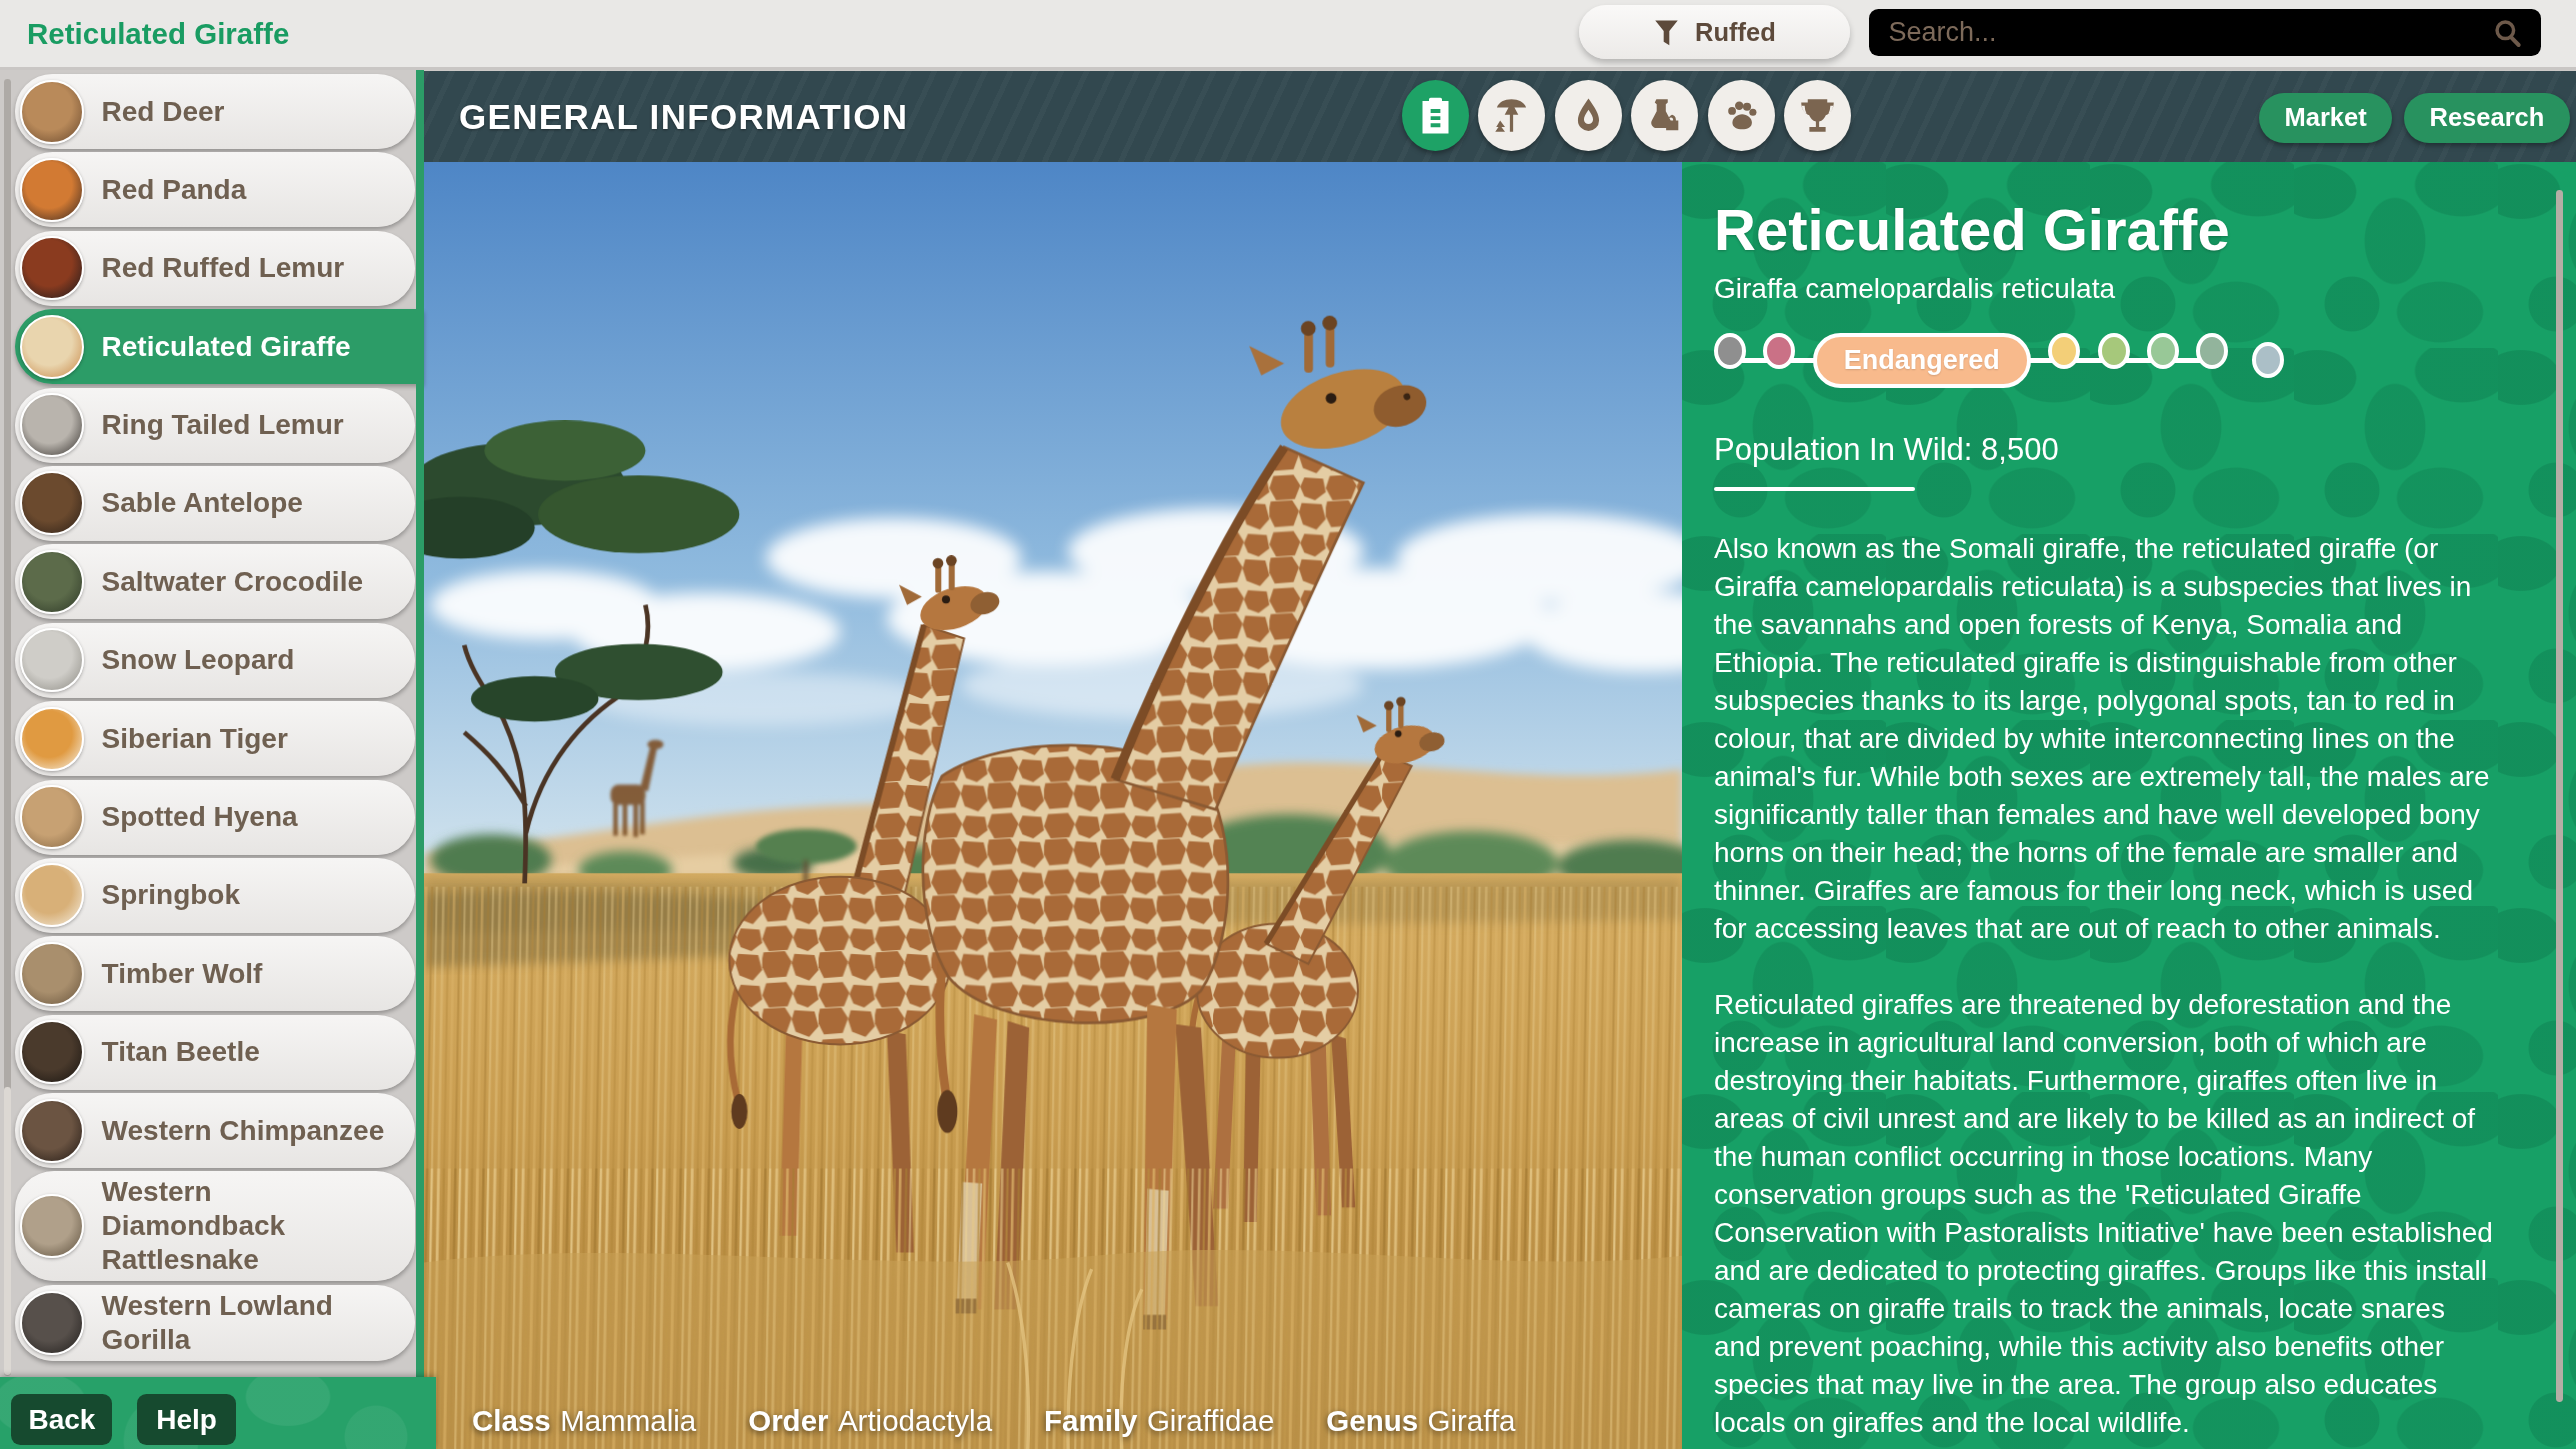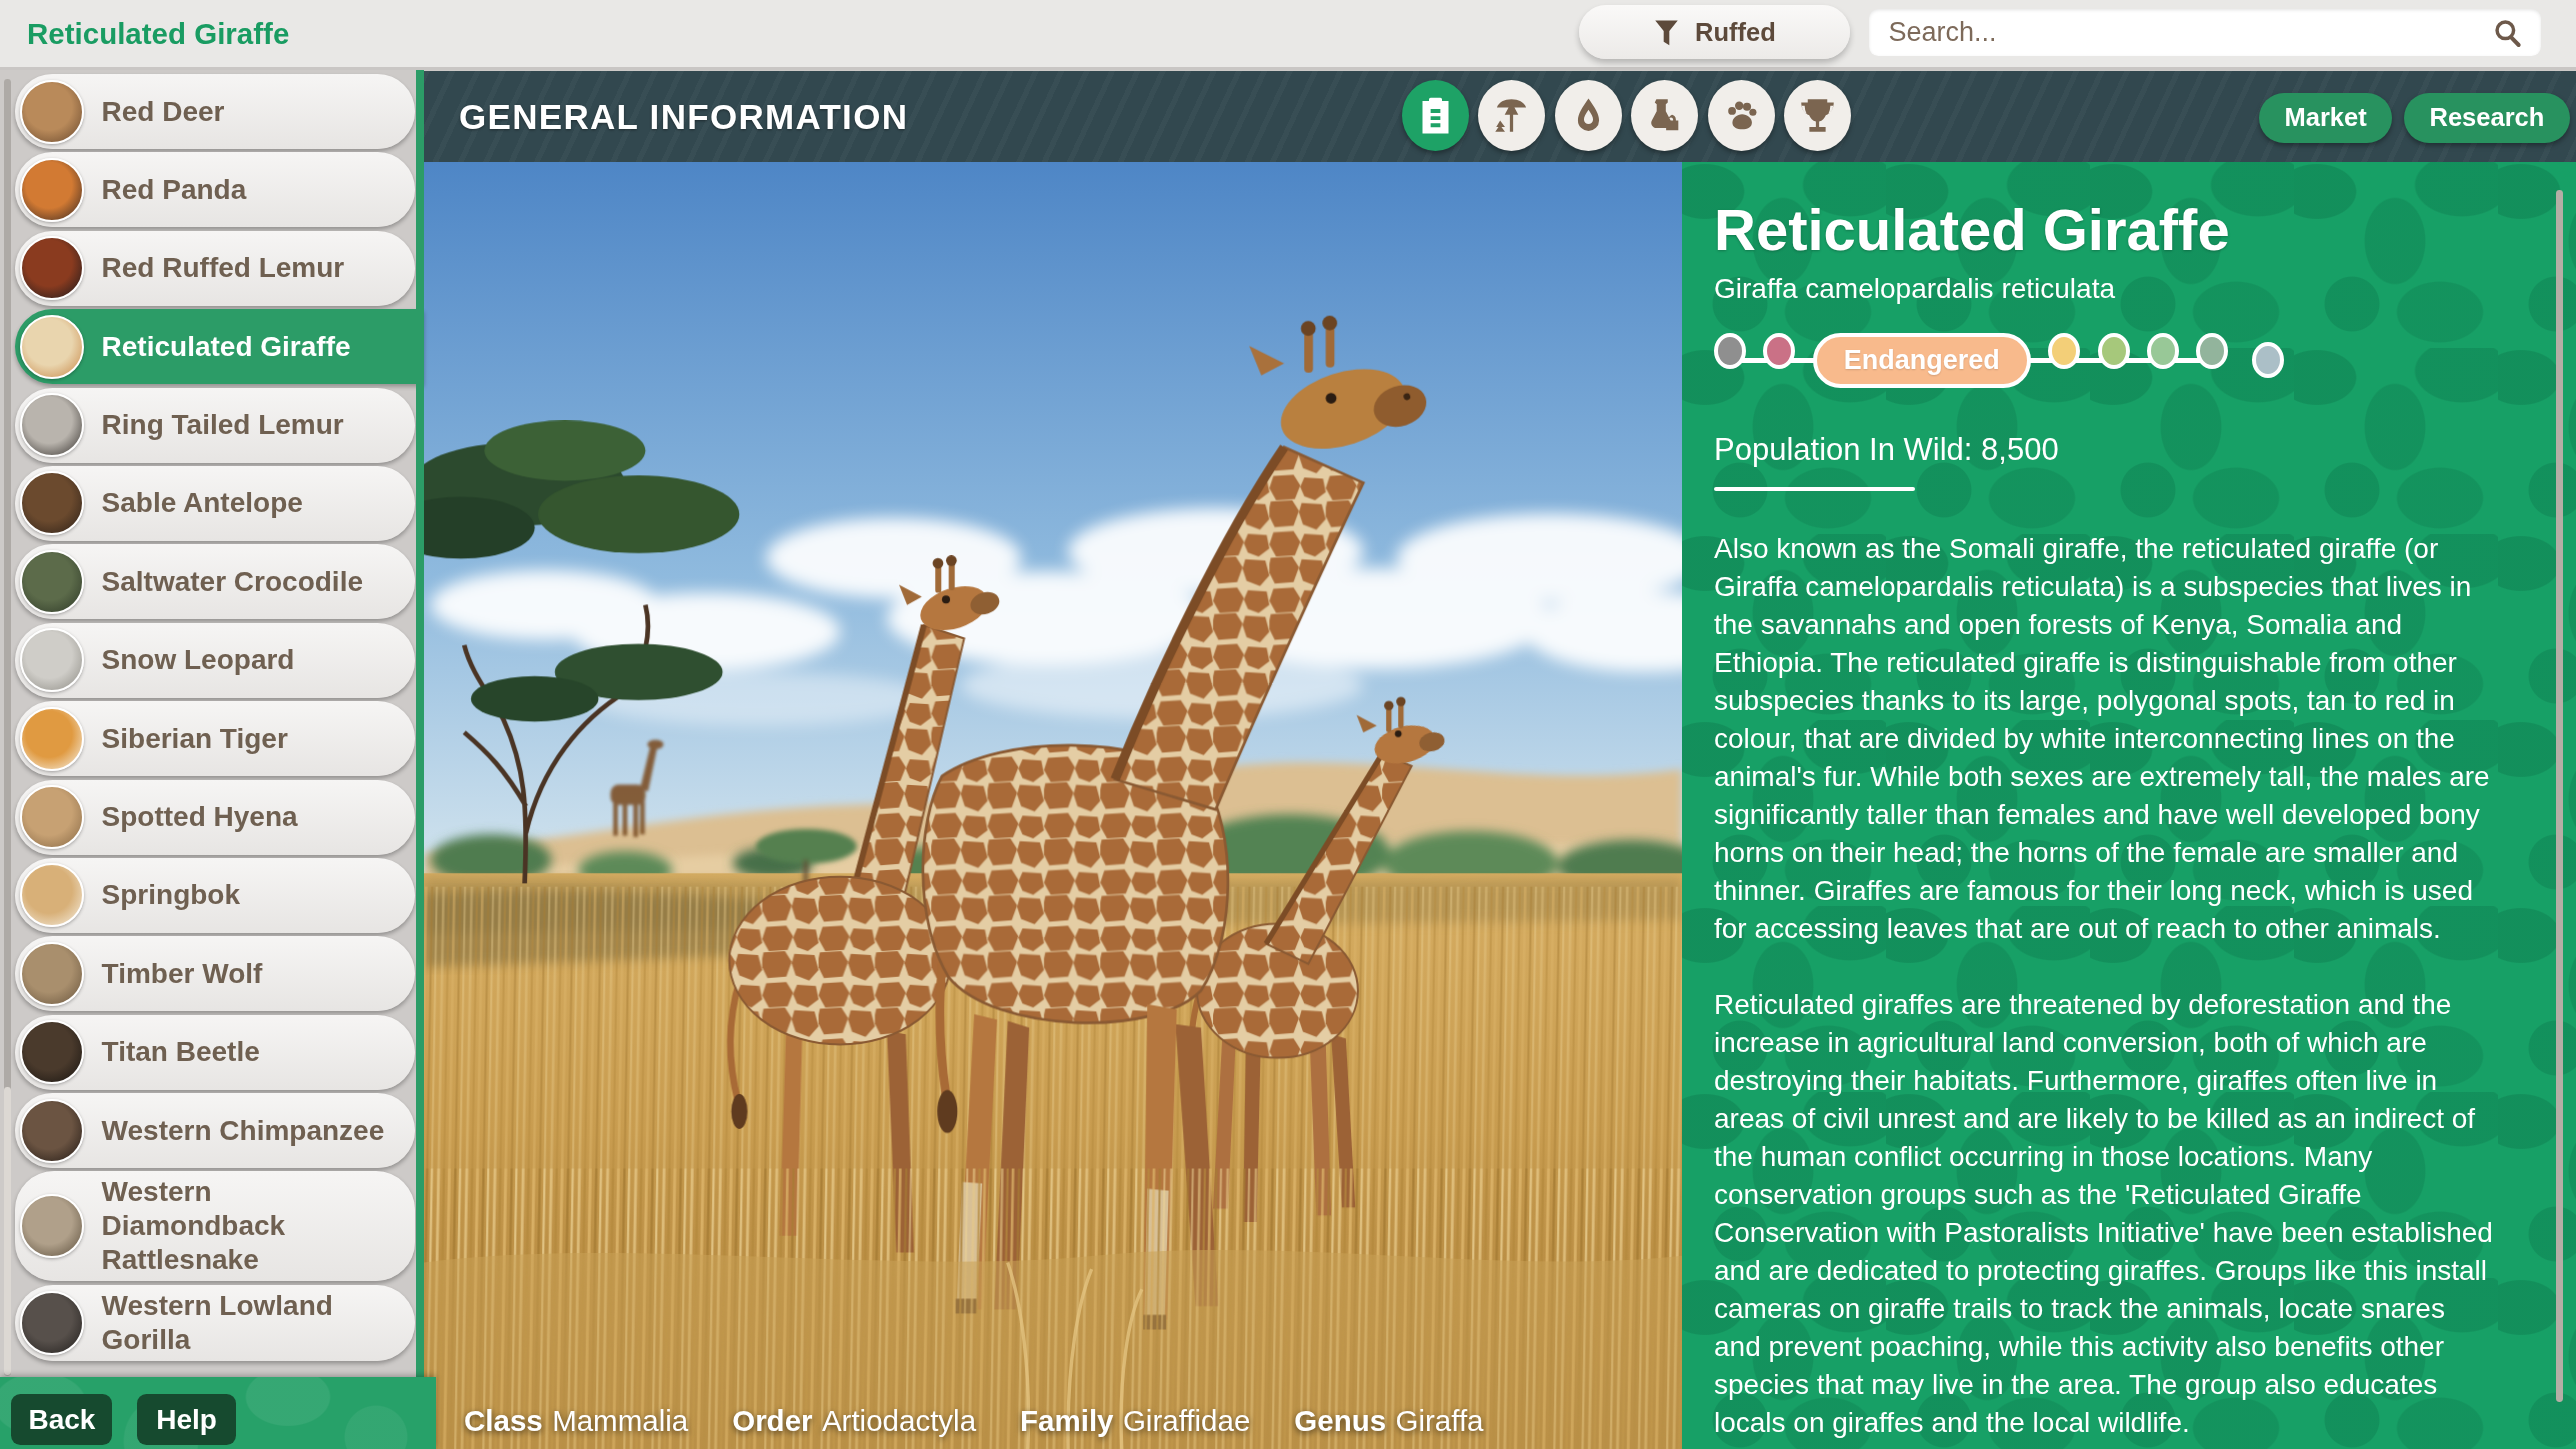--- a/index.html
+++ b/index.html
@@ -8,21 +8,21 @@
 
   
   .top-bar{position:absolute;left:0;top:0;width:2576px;height:67px;background:#e9e8e6;
            border-bottom:3.4px solid #c9c6c4;z-index:30;}
   .page-title{position:absolute;left:27px;top:0;line-height:67px;font-size:29.5px;font-weight:bold;color:#199c62;}
   .filters-btn{position:absolute;left:1579px;top:5.4px;width:271px;height:54px;border-radius:27px;
                background:linear-gradient(#faf9f8,#eceae8);box-shadow:0 4px 6.7px rgba(0,0,0,.22);
                display:flex;align-items:center;justify-content:center;gap:14.8px;color:#5d4a3b;
                font-size:25.5px;font-weight:bold;cursor:pointer;}
   .filters-btn svg{width:27px;height:29.5px;}
-  .search-box{position:absolute;left:1869px;top:9.4px;width:672px;height:47px;background:#ffffff;
+  .search-box{position:absolute;left:1869px;top:9.4px;width:672px;height:47px;background:#000000;
               border-radius:9.4px;box-shadow:inset 0 1.3px 3.4px rgba(0,0,0,.10);display:flex;align-items:center;
               padding:0 17.4px;box-sizing:border-box;}
   .search-input{flex:1;border:none;outline:none;font-size:27px;color:#6d594a;background:transparent;
                 font-family:inherit;}
   .search-input::placeholder{color:#7d6a5a;opacity:1;}
   .search-icon{width:32px;height:32px;flex:0 0 auto;}
 
   
   .side-scroll{position:absolute;left:4px;top:79px;width:6.7px;height:1297px;background:#aeaaa6;
                border-radius:3.4px;z-index:9;}
@@ -69,21 +69,21 @@
             color:#fff;font-size:25.5px;font-weight:bold;box-shadow:0 2.7px 5.4px rgba(0,0,0,.35);
             display:flex;align-items:center;cursor:pointer;border:none;font-family:inherit;}
   .market-btn{left:1835px;}
   .research-btn{left:1980px;}
 
   
   .photo{position:absolute;left:424px;top:162px;width:1258px;height:1287px;z-index:1;}
   .photo svg{display:block;width:100%;height:100%;}
   .taxonomy{position:absolute;left:464px;bottom:10.7px;display:flex;gap:44px;z-index:8;font-size:29.5px;
             color:#ffffff;text-shadow:0 2px 6.7px rgba(0,0,0,.6);}
-  .tax-item b{margin-right:9.4px;}
+  .tax-item b{margin-right:9.4px;padding-left:8px;}
 
   
   .info-panel{position:absolute;left:1682px;top:162px;width:894px;height:1287px;background:#17a066;
       overflow:hidden;z-index:5;
       background-image:
         radial-gradient(40px 28px at 23px 29.5px, rgba(4,84,52,.22) 96%, transparent),
         radial-gradient(31px 44px at 101px 79px, rgba(4,84,52,.18) 96%, transparent),
         radial-gradient(48px 32px at 168px 23px, rgba(4,84,52,.20) 96%, transparent),
         radial-gradient(28px 28px at 58px 142px, rgba(4,84,52,.20) 96%, transparent),
         radial-gradient(44px 31px at 146px 150px, rgba(4,84,52,.17) 96%, transparent);

